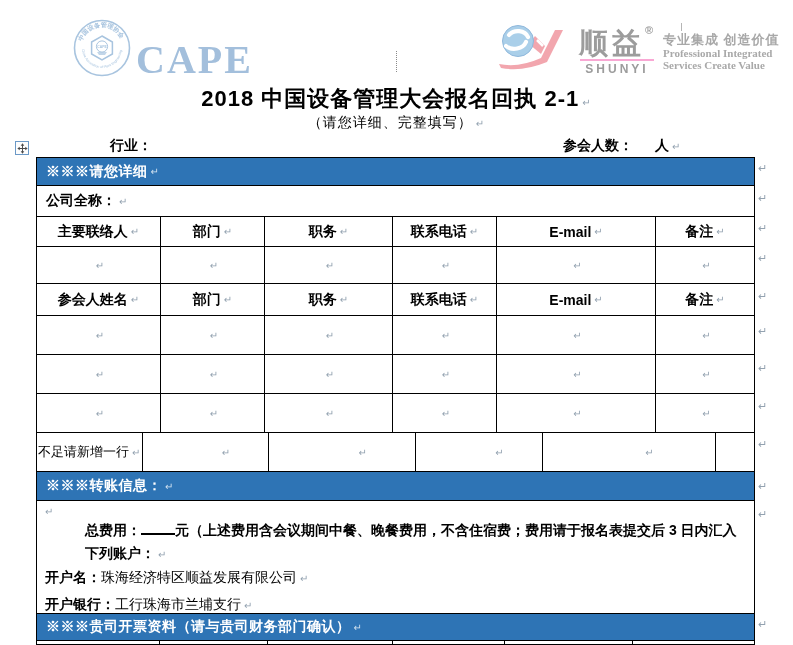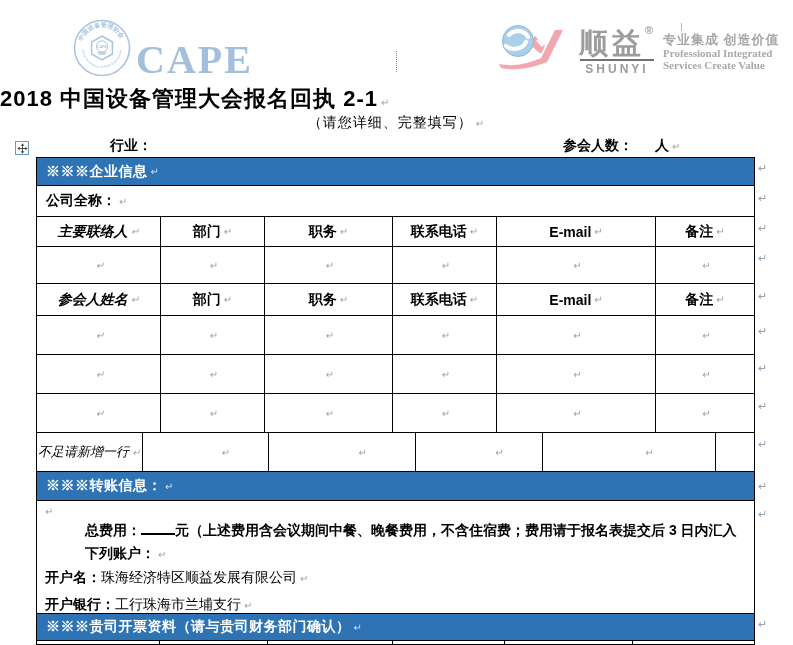--- a/index.html
+++ b/index.html
@@ -17,39 +17,39 @@
     font-size:40px; letter-spacing:2px; color:#A3BFDC;
   }
   .sy-mark { position:absolute; left:497px; top:20px; width:80px; height:52px; }
   .sy-cn {
     position:absolute; left:579px; top:24px; color:#9C9C9C; font-weight:bold;
     font-size:29px; letter-spacing:4px; white-space:nowrap;
   }
   .sy-reg { font-size:11px; vertical-align:top; color:#9C9C9C; }
   .sy-en {
     position:absolute; left:580px; top:59px; width:74px; text-align:center;
-    border-top:2px solid #737373; padding-top:1px;
+    border-top:2px solid #f9a8d4; padding-top:1px;
     color:#9C9C9C; font-weight:bold; font-size:12px; letter-spacing:3px;
   }
   .sy-slogan-cn {
     position:absolute; left:663px; top:31px; color:#A8A8A8; font-weight:bold;
     font-size:13px; letter-spacing:1px; white-space:nowrap;
   }
   .sy-slogan-en1, .sy-slogan-en2 {
     position:absolute; left:663px; color:#A9A9A9;
     font-family:"Liberation Serif", serif; font-weight:bold; font-size:11px; white-space:nowrap;
   }
   .sy-slogan-en1 { top:47px; }
   .sy-slogan-en2 { top:59px; }
   .tick-mark { position:absolute; left:681px; top:23px; width:1px; height:8px; background:#b5b5b5; }
   .dotted-guide { position:absolute; left:396px; top:51px; height:21px; width:0; border-left:1px dotted #8a8a8a; }
 
   
   .doc-title {
-    position:absolute; left:0; top:84px; width:100%; 
+    position:absolute; left:0; top:84px; width:100%; text-align:center;
     font-size:22px; font-weight:bold; letter-spacing:1px; white-space:nowrap;
   }
   .doc-subtitle {
     position:absolute; left:0; top:114px; width:100%; text-align:center;
     font-size:14px; letter-spacing:1px;
   }
 
   
   .move-handle {
     position:absolute; left:15px; top:141px; width:14px; height:14px;
@@ -69,21 +69,21 @@
   .reg-table {
     position:absolute; left:36px; top:157px; width:719px;
     border:1px solid #000; border-bottom:none; background:#fff;
   }
   .trow { display:flex; border-bottom:1px solid #000; }
   .tcell {
     border-right:1px solid #000; display:flex; align-items:center; justify-content:center;
     font-size:14px; overflow:hidden;
   }
   .tcell:last-child { border-right:none; flex:1; }
-  .c1{width:124px;font-style:italic;} .c2{width:104px;} .c3{width:128px;} .c4{width:104px;} .c5{width:159px;}
+  .c1{width:124px;} .c2{width:104px;} .c3{width:128px;} .c4{width:104px;} .c5{width:159px;}
   .hcell { font-weight:bold; }
   .bar {
     background:#2E74B5; color:#fff; font-weight:bold; font-size:14px;
     display:flex; align-items:center; padding-left:9px; letter-spacing:0.5px;
   }
   .row-company { height:31px; display:flex; align-items:center; padding-left:9px;
     font-size:14px; font-weight:bold; border-bottom:1px solid #000; }
   .transfer-cell { display:block; padding:2px 8px 0 8px; font-size:14px; line-height:23px; }
   .transfer-cell .lbl { font-weight:bold; }
   .t-empty-line { line-height:15px; }
@@ -140,21 +140,21 @@
     <svg width="11" height="11" viewBox="0 0 16 16">
       <path d="M8 0.5 L10.6 4 H5.4 Z M8 15.5 L5.4 12 H10.6 Z M0.5 8 L4 5.4 V10.6 Z M15.5 8 L12 10.6 V5.4 Z M7.3 3.5 H8.7 V12.5 H7.3 Z M3.5 7.3 H12.5 V8.7 H3.5 Z" fill="#4a4a4a"></path>
     </svg>
   </div>
   <div class="industry-line">行业：</div>
   <div class="attendees-line"><span>参会人数：</span><span class="unit">人</span><span class="pmark">↵</span></div>
 
   <div class="reg-table">
 
     <div class="trow bar" style="height:28px;">
-        <span>※※※企业信息</span>
+        <span>※※※请您详细</span>
         <span class="pmark-w">↵</span>
       </div>
 
     <div class="row-company">
         <span>公司全称：</span>
         <span class="pmark">↵</span>
       </div>
 
     <div class="trow" style="height:30px;">
       <div class="tcell c1 hcell">

